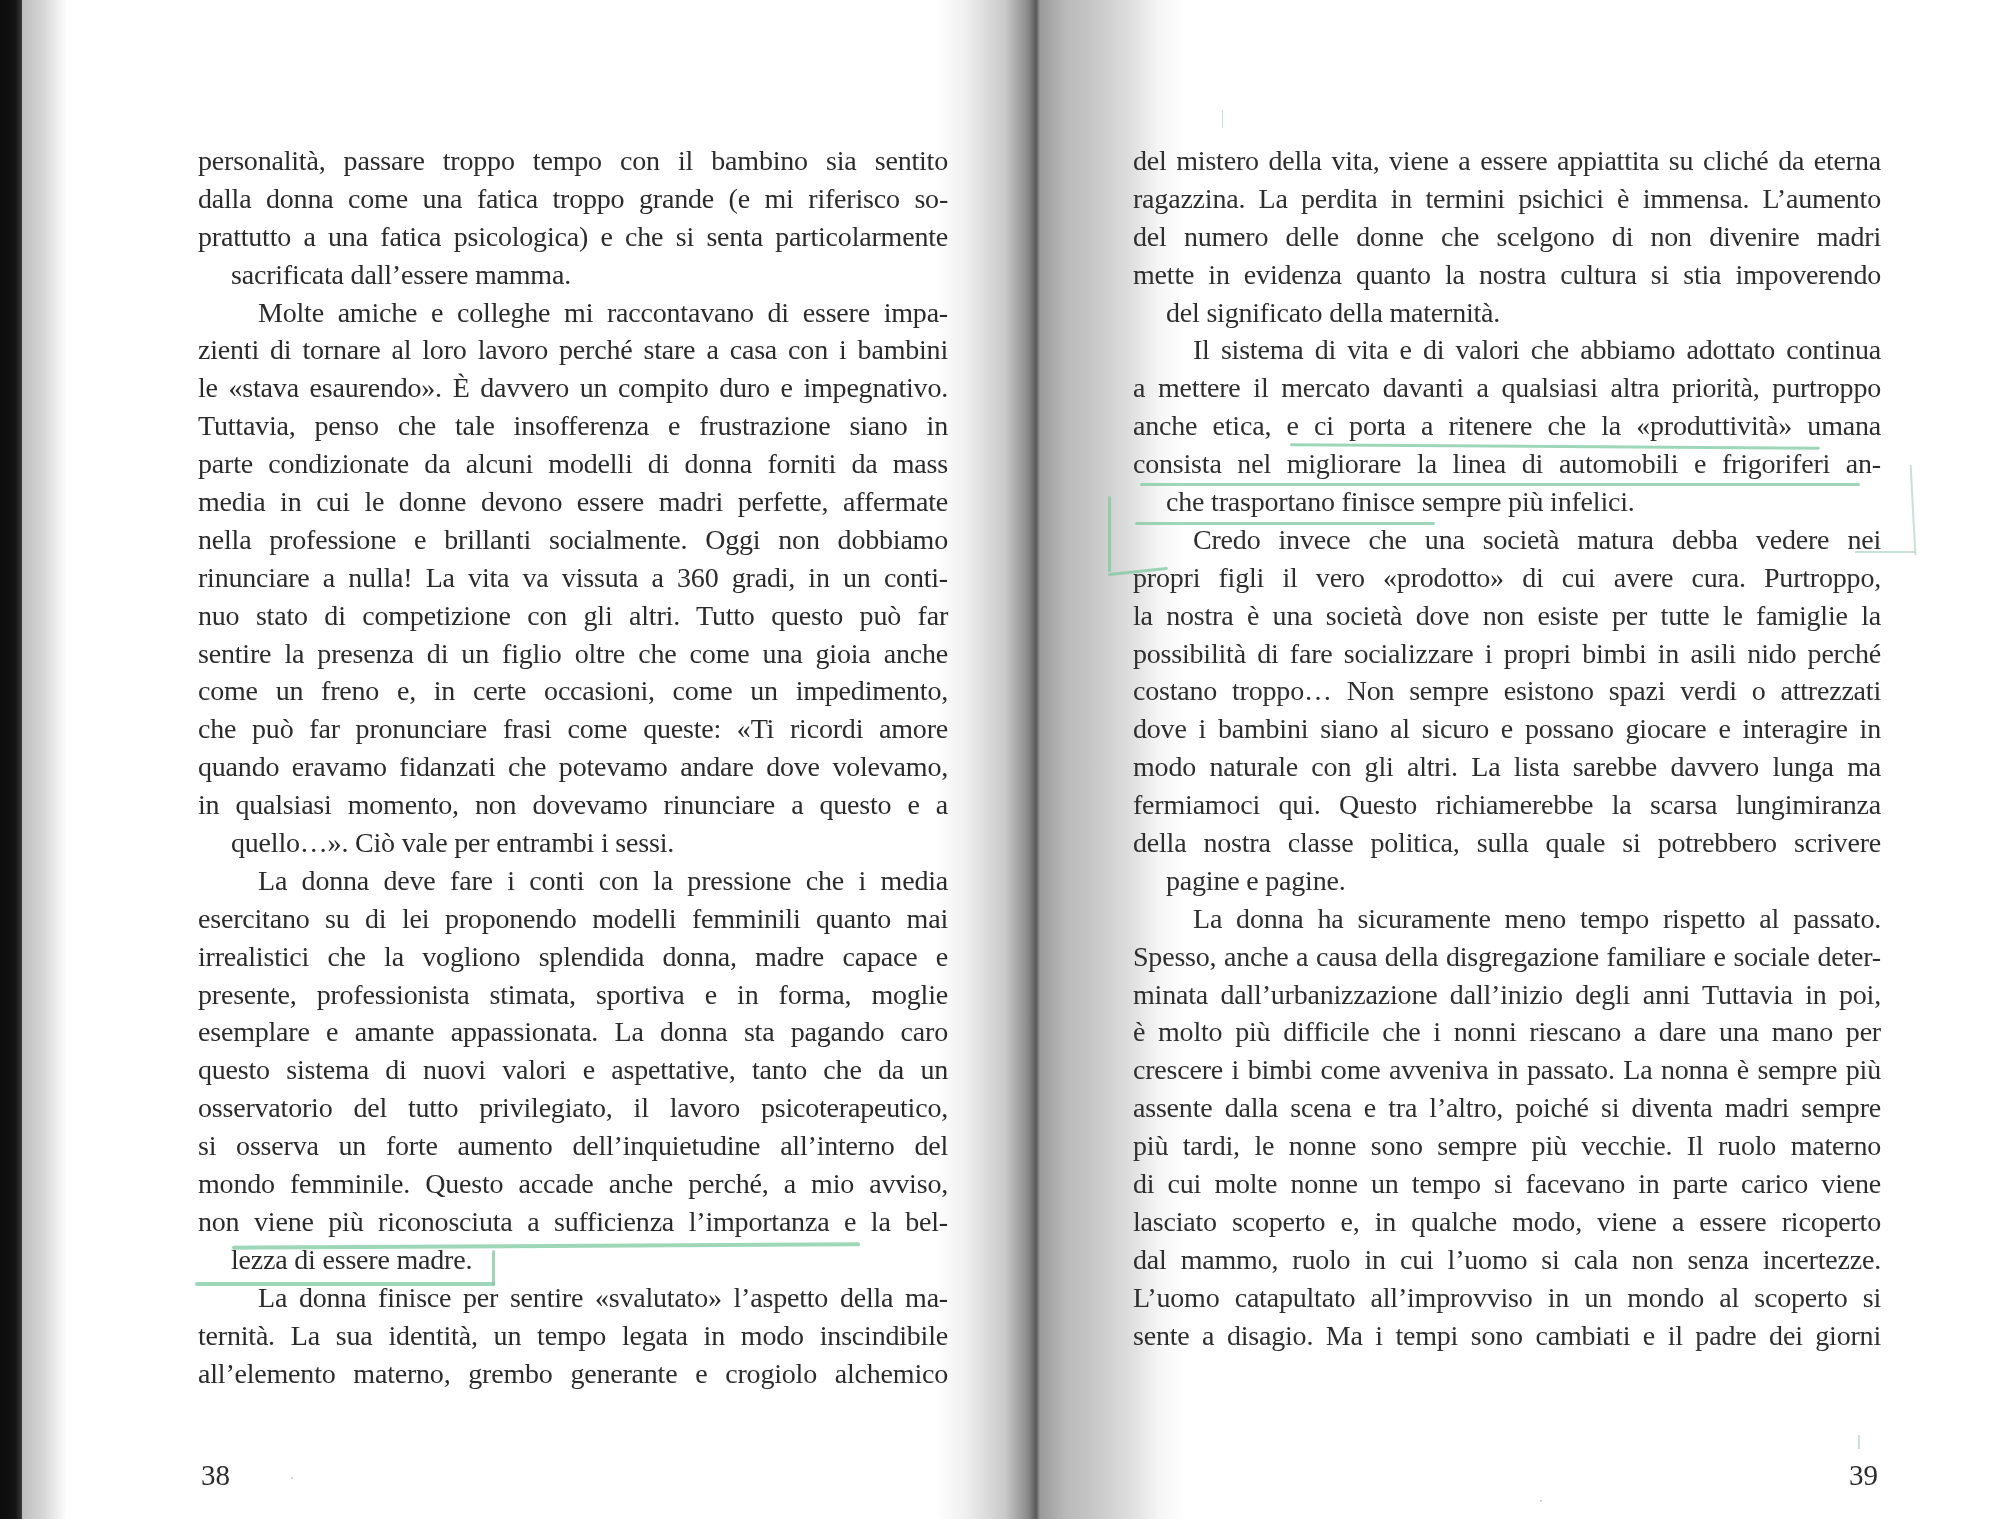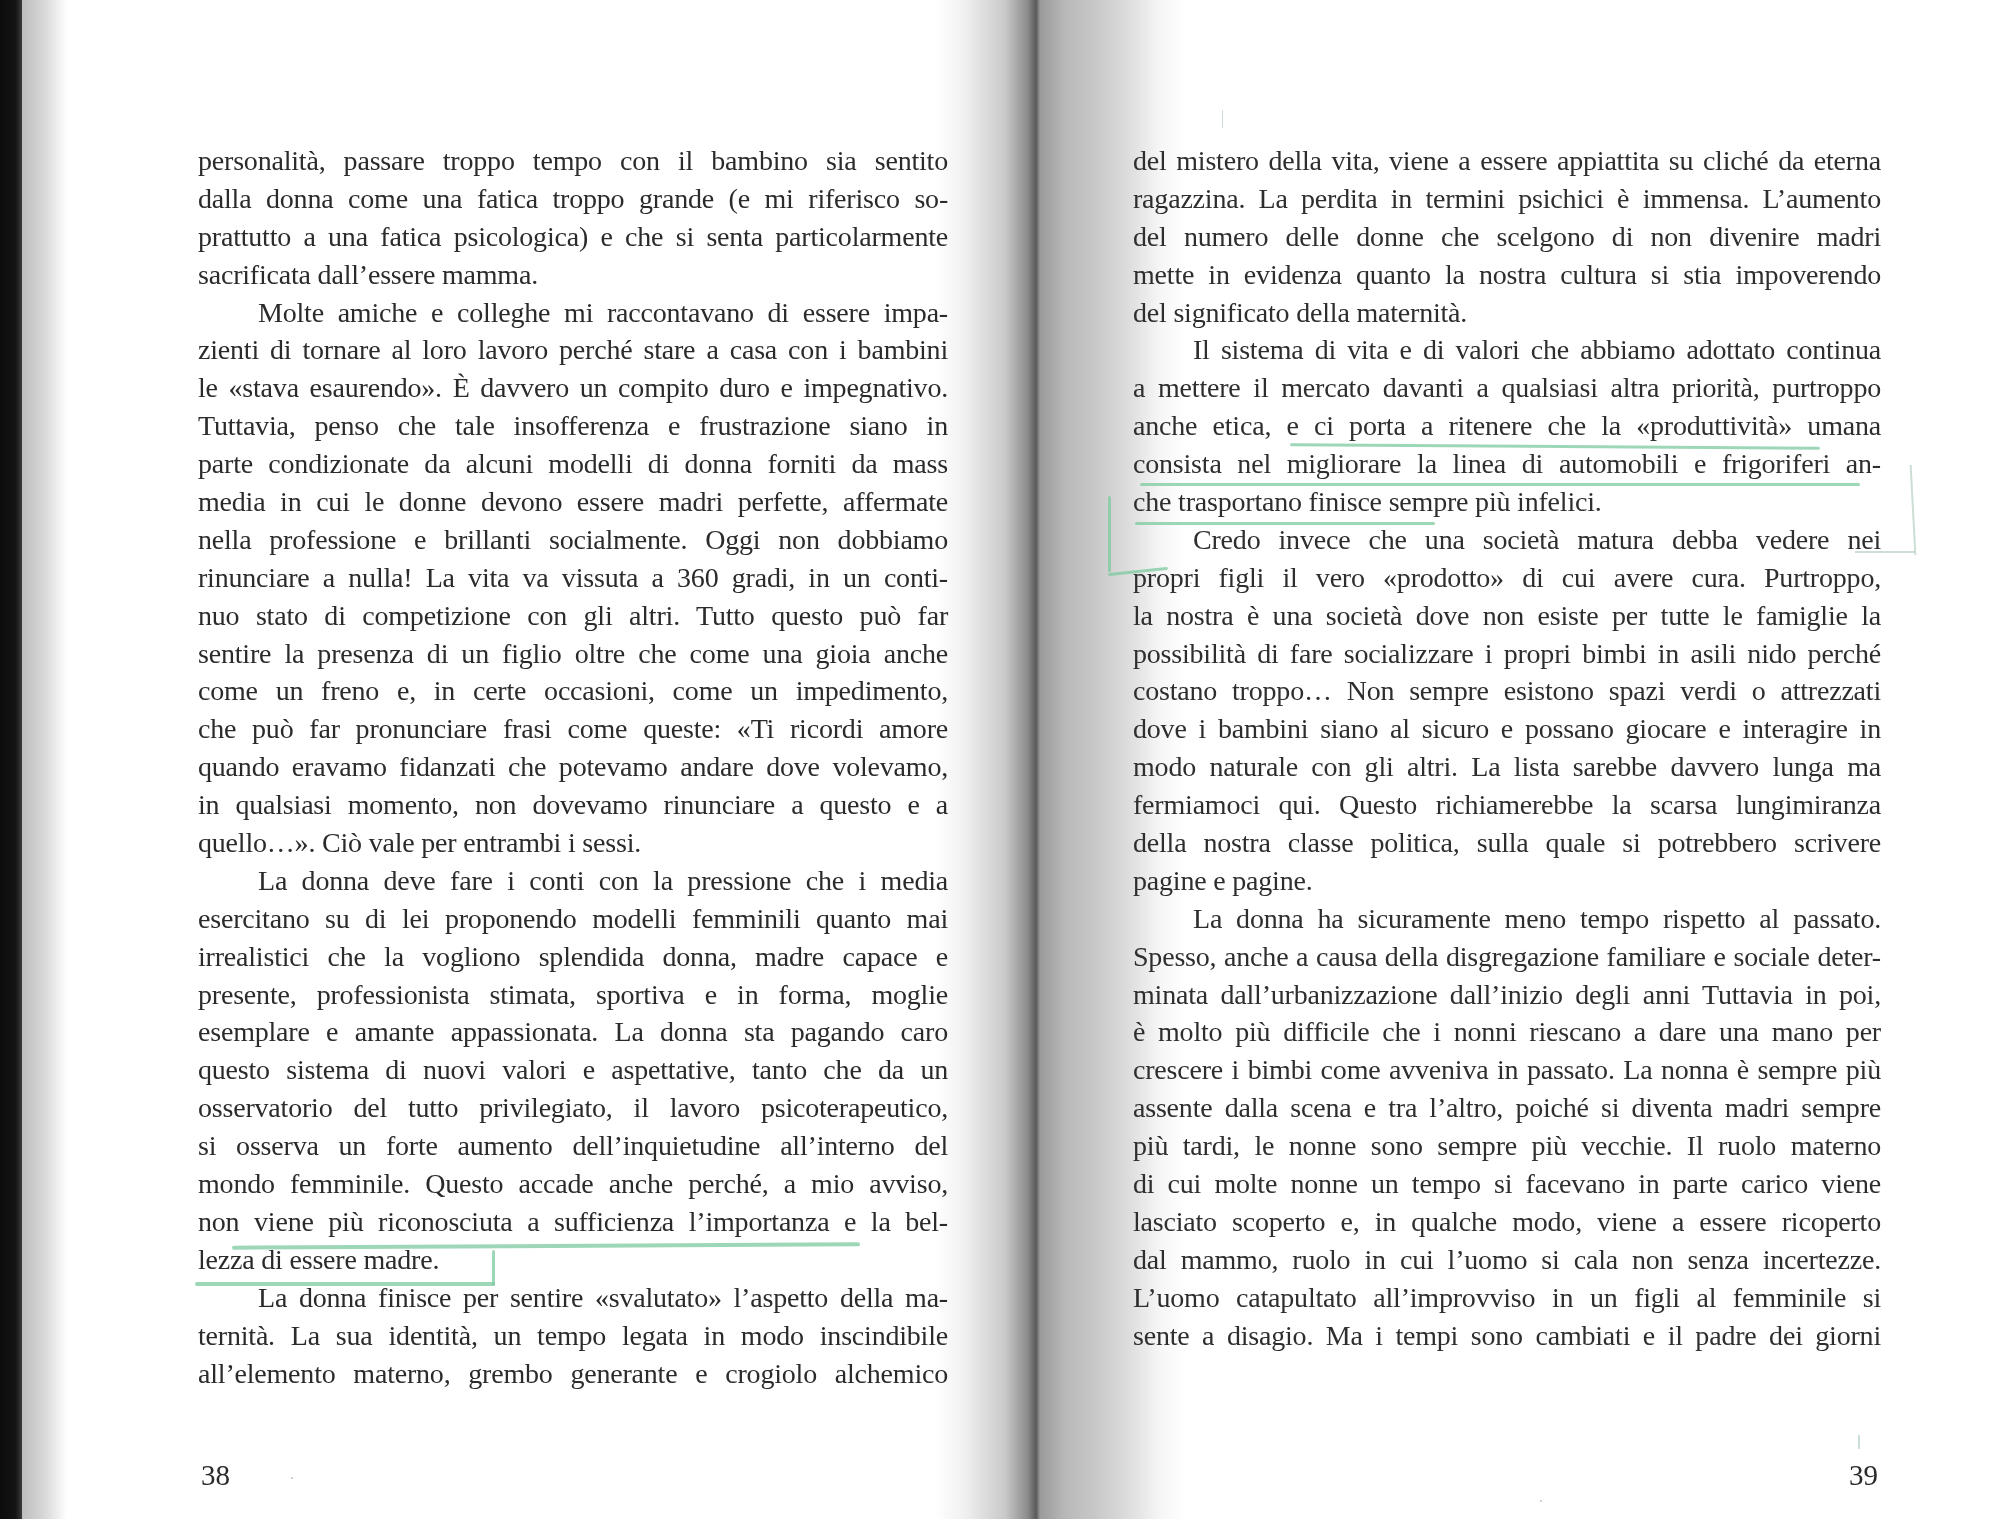--- a/index.html
+++ b/index.html
@@ -36,21 +36,21 @@
   .page { position: absolute; top: 0; height: 1519px; }
   .page-left { left: 198px; width: 750px; }
   .page-right { left: 1133px; width: 748px; }
   .text-block { position: absolute; top: 142px; left: 0; width: 100%; }
   .line {
     display: block; height: 37.9px; line-height: 37.9px;
     font-size: 28px; white-space: nowrap;
     text-align: justify; text-align-last: justify;
     letter-spacing: -0.2px;
   }
-  .line.last { text-align-last: left; }
+  .line.last { text-align-last: left; margin-left: 33px; }
   .line.indent { padding-left: 60px; }
   .page-right .line { color: #2e2e2e; }
   .page-number {
     position: absolute; top: 1460px; font-size: 29px; line-height: 30px;
   }
   .page-left .page-number { left: 3px; }
   .page-right .page-number { right: 3px; }
   .hl {
     position: absolute; background: #7cc9a0; opacity: 0.75;
     height: 3px; border-radius: 2px;
@@ -135,21 +135,21 @@
       <span class="line indent">La donna ha sicuramente meno tempo rispetto al passato.</span>
       <span class="line">Spesso, anche a causa della disgregazione familiare e sociale deter-</span>
       <span class="line">minata dall’urbanizzazione dall’inizio degli anni Tuttavia in poi,</span>
       <span class="line">è molto più difficile che i nonni riescano a dare una mano per</span>
       <span class="line">crescere i bimbi come avveniva in passato. La nonna è sempre più</span>
       <span class="line">assente dalla scena e tra l’altro, poiché si diventa madri sempre</span>
       <span class="line">più tardi, le nonne sono sempre più vecchie. Il ruolo materno</span>
       <span class="line">di cui molte nonne un tempo si facevano in parte carico viene</span>
       <span class="line">lasciato scoperto e, in qualche modo, viene a essere ricoperto</span>
       <span class="line">dal mammo, ruolo in cui l’uomo si cala non senza incertezze.</span>
-      <span class="line">L’uomo catapultato all’improvviso in un figli al femminile si</span>
+      <span class="line">L’uomo catapultato all’improvviso in un mondo al scoperto si</span>
       <span class="line">sente a disagio. Ma i tempi sono cambiati e il padre dei giorni</span>
     </div>
     <div class="page-number">39</div>
   </div>
 
   <div class="hl" style="left:1290px; top:445px; width:530px; height:3px; transform:rotate(0.4deg);"></div>
   <div class="hl" style="left:1140px; top:483px; width:720px; height:3px;"></div>
   <div class="hl" style="left:1135px; top:522px; width:300px; height:3px;"></div>
   <div class="hl-v" style="left:1108px; top:496px; height:76px;"></div>
   <div class="hl" style="left:1108px; top:570px; width:60px; height:3px; transform:rotate(-6deg);"></div>

